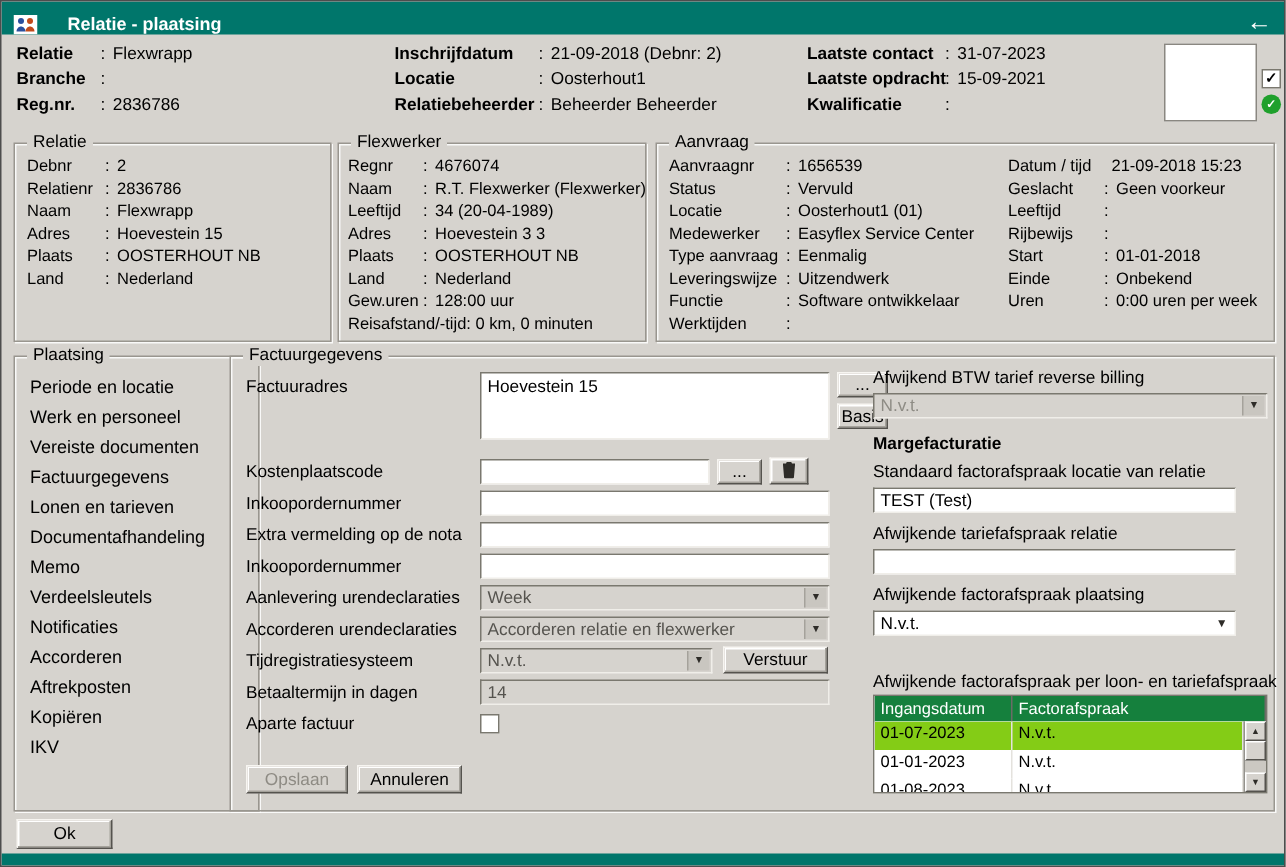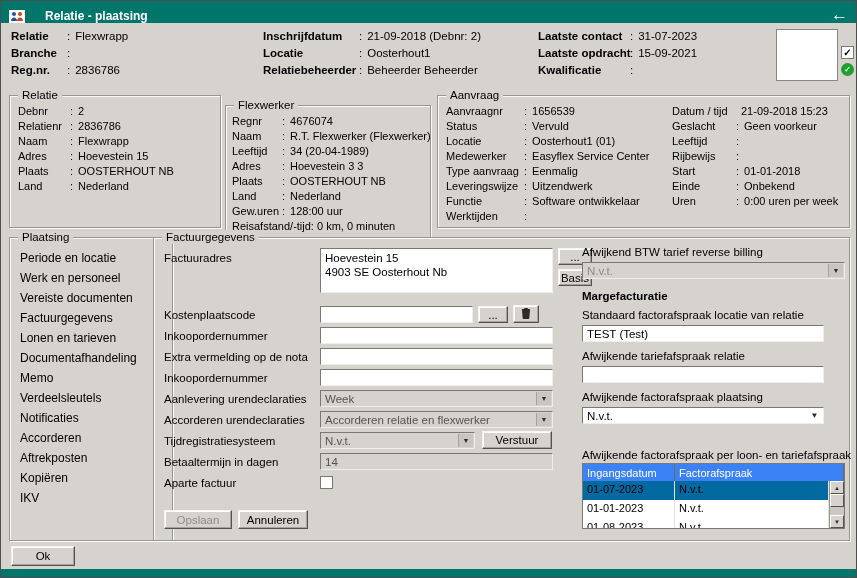--- a/index.html
+++ b/index.html
@@ -41,26 +41,26 @@
   .arw{position:absolute;top:1px;right:1px;bottom:1px;width:15px;display:flex;align-items:center;justify-content:center;background:#c9c6c0;border-left:1px solid #a5a29b;font-size:7px;color:#2e2c28}
   .arw.plain{background:transparent;border-left:none;font-size:8px}
   
   .chk{position:absolute;width:13px;height:13px;background:#fff;border:1px solid #7a786f;display:flex;align-items:center;justify-content:center;font-size:10px;font-weight:bold;line-height:1;cursor:pointer}
   .okc{position:absolute;width:13px;height:13px;border-radius:50%;background:#1fa02c;color:#fff;display:flex;align-items:center;justify-content:center;font-size:8px;font-weight:bold}
   .photo{position:absolute;background:#fff;border:1px solid #8a8781}
   
   .fl{position:absolute;white-space:nowrap;font-size:11.5px}
   
   .grid{position:absolute;background:#fff;border:1px solid #7a786f;overflow:hidden;font-size:11px}
-  .ghead{display:flex;height:17px;background:#3b82f6;color:#fff;align-items:center}
+  .ghead{display:flex;height:17px;background:#15803d;color:#fff;align-items:center}
   .ghead div{padding:1px 4px;border-right:1px solid #6c6b67;height:100%;display:flex;align-items:center}
   .gbody{position:absolute;left:0;top:17px;right:15px;bottom:0;overflow:hidden;background:#fff}
   .grow{display:flex;height:19px}
   .grow div{padding:2px 4px;border-right:1px solid #e4e2dd;white-space:nowrap;overflow:hidden}
-  .grow.sel{background:#0369a1}
+  .grow.sel{background:#84cc16}
   .vsb{position:absolute;top:17px;right:0;bottom:0;width:15px;background:#cbc8c2;border-left:1px solid #94928c}
   .sbtn{position:absolute;left:0;width:14px;height:13px;display:flex;align-items:center;justify-content:center;font-size:6px;background:#d6d3ce;border:1px solid;border-color:#fff #55534e #55534e #fff;color:#2e2c28;cursor:pointer}
   .sthumb{position:absolute;left:0;top:13px;width:14px;height:13px;background:#d6d3ce;border:1px solid;border-color:#fff #55534e #55534e #fff;cursor:pointer}
   .bottomstrip{position:absolute;background:#00766b}
 </style>
 </head>
 <body>
 
 <div class="window">
 
@@ -167,21 +167,21 @@
           <span class="val">OOSTERHOUT NB</span>
         </div>
       <div class="row">
           <span class="lab" style="width:50px">Land</span>
           <span class="sep">:</span>
           <span class="val">Nederland</span>
         </div>
     </div>
   </div>
 
-  <div class="gbox" style="left:224px;top:104px;width:206px;height:133px">
+  <div class="gbox" style="left:224px;top:94px;width:206px;height:133px">
     <span class="legend">Flexwerker</span>
     <div class="boxrows" style="left:6px;top:7px;right:2px">
       <div class="row">
           <span class="lab" style="width:48px">Regnr</span>
           <span class="sep">:</span>
           <span class="val">4676074</span>
         </div>
       <div class="row">
           <span class="lab" style="width:48px">Naam</span>
           <span class="sep">:</span>
@@ -319,21 +319,20 @@
       <div class="side-item">IKV</div>
     </div>
   </div>
 
   <div class="gbox" style="left:152px;top:236px;width:697px;height:304px">
     <span class="legend">Factuurgegevens</span>
 
     <span class="fl" style="left:10px;top:14px">Factuuradres</span>
     <div class="tin multi" style="left:166px;top:10px;width:233px;height:45px">
       <span>Hoevestein 15</span>
-      <span>4903 SE  Oosterhout Nb</span>
     </div>
     <div class="btn" style="left:404px;top:10px;width:34px;height:17px">...</div>
     <div class="btn" style="left:404px;top:31px;width:34px;height:17px">Basis</div>
 
     <span class="fl" style="left:10px;top:71px">Kostenplaatscode</span>
     <div class="tin" style="left:166px;top:68px;width:153px;height:17px"></div>
     <div class="btn" style="left:324px;top:68px;width:30px;height:17px">...</div>
     <div class="btn" style="left:359px;top:67px;width:26px;height:18px">
       <span><svg width="10" height="12" viewBox="0 0 10 12">
             <path d="M1 3h8l-.7 8.2c0 .4-.4.8-.8.8H2.5c-.4 0-.8-.4-.8-.8zM3.5 1h3l.5 1H9v1H1V2h2z" fill="#2e2c28"></path>

